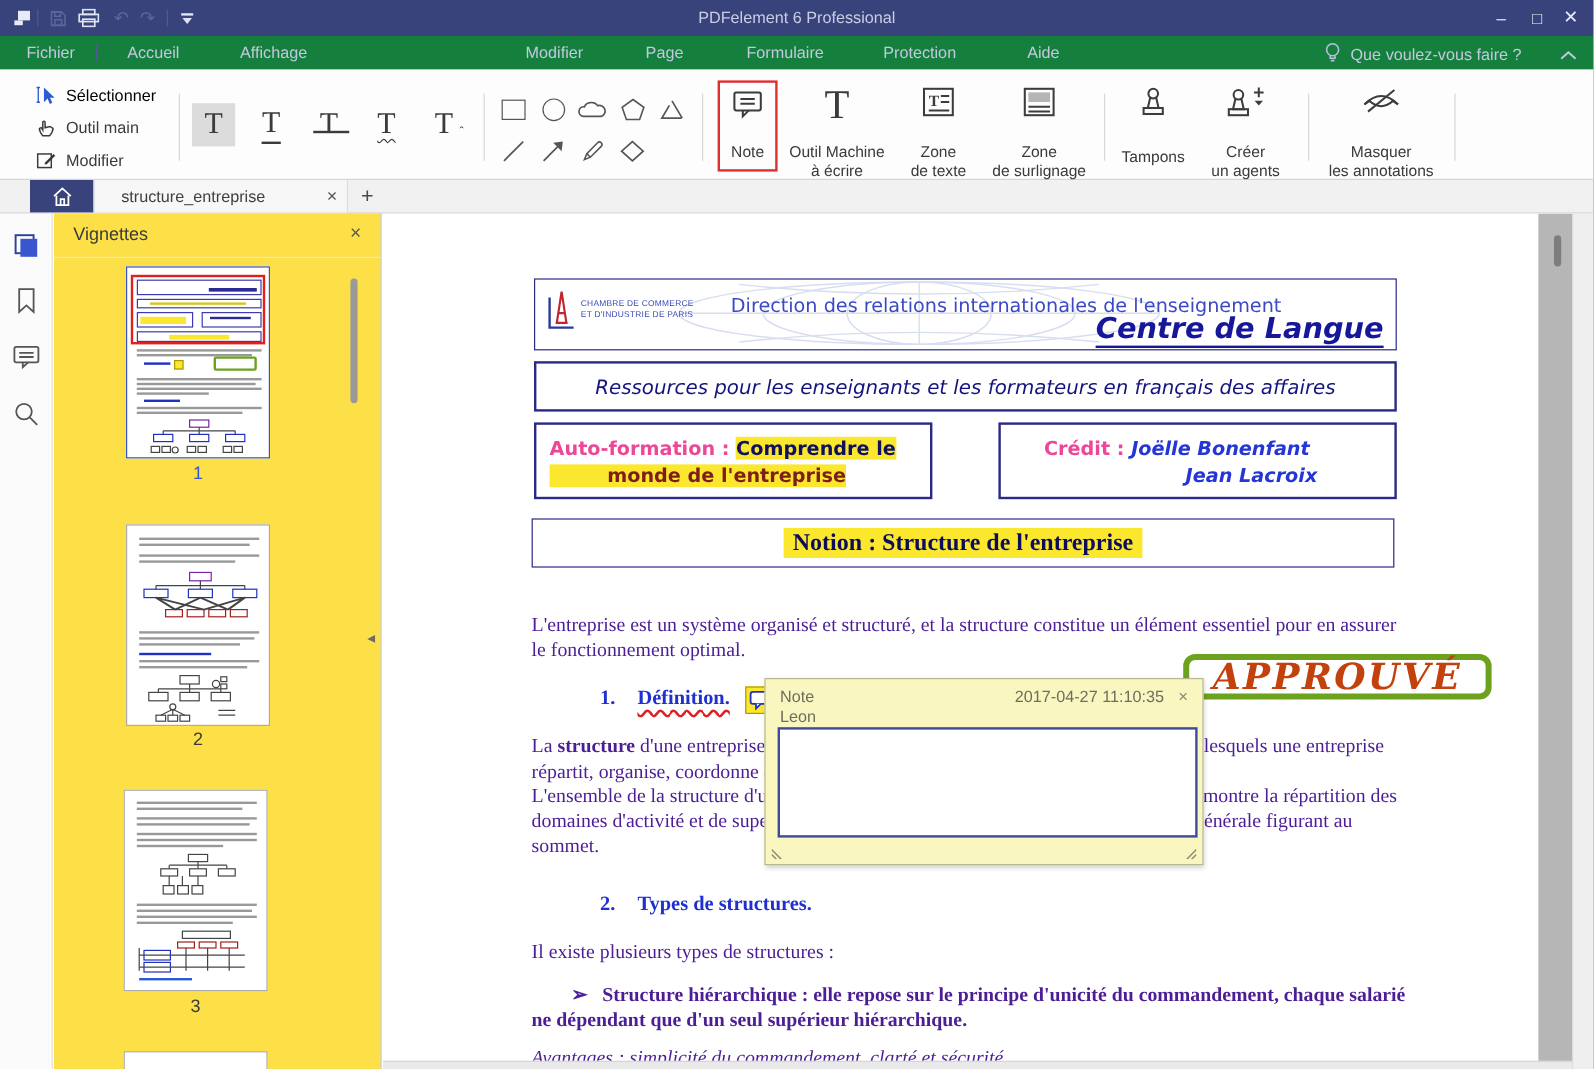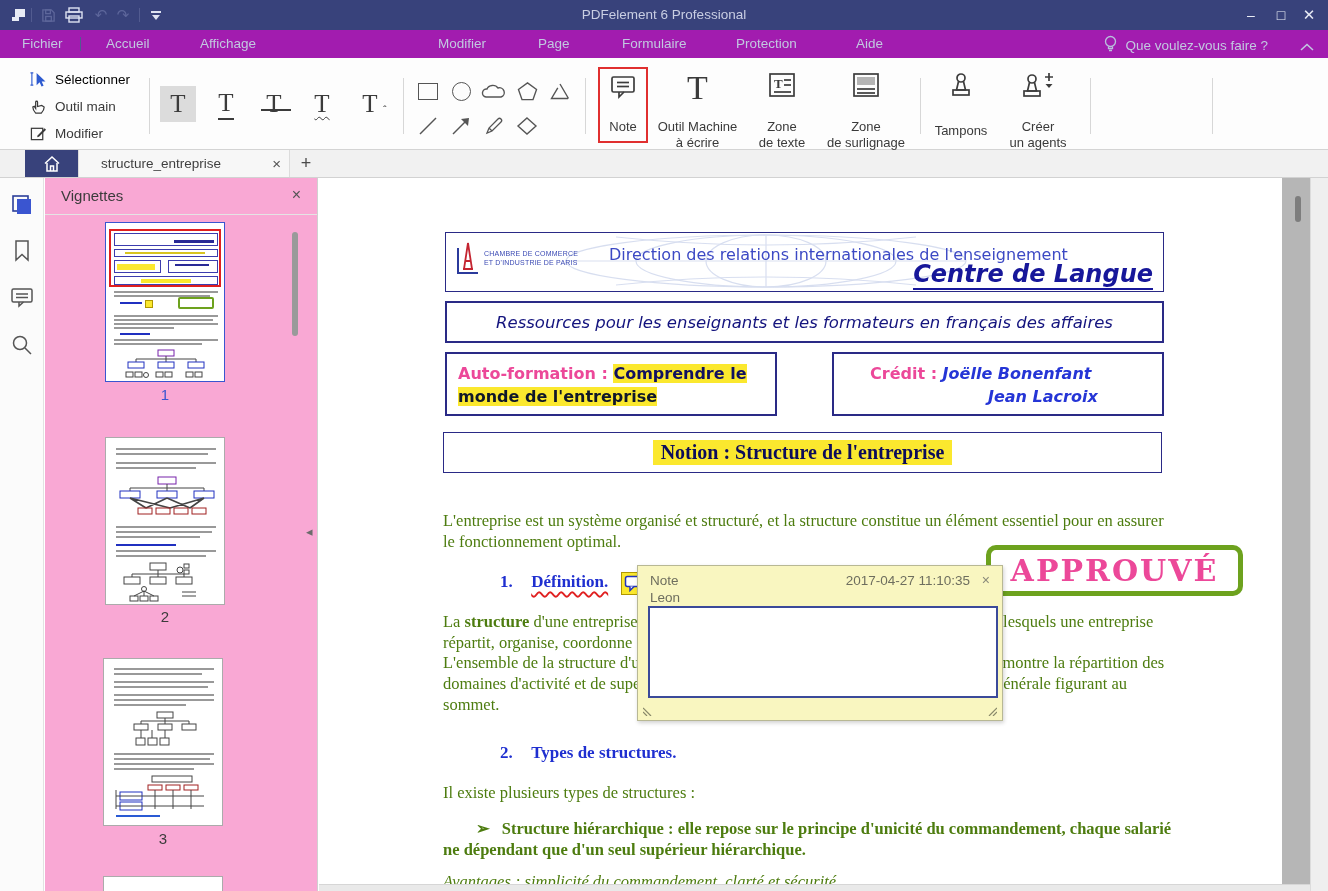--- a/index.html
+++ b/index.html
@@ -6,21 +6,21 @@
   #app{position:relative;width:1328px;height:891px;background:#fff;overflow:hidden;
        font-family:"Liberation Sans",sans-serif;-webkit-font-smoothing:antialiased;}
   
   #titlebar{position:absolute;left:0;top:0;width:1328px;height:30px;background:#38427b;}
   .tbitem{position:absolute;top:0;height:30px;display:flex;align-items:center;justify-content:center;color:#5d669b;}
   .tbsep{position:absolute;top:8px;width:1px;height:14px;background:#525b90;}
   #win-title{position:absolute;left:0;top:0;width:1328px;height:30px;line-height:30px;text-align:center;
              color:#c9cee3;font-size:13.5px;pointer-events:none;}
   .winctl{position:absolute;top:0;width:30px;height:30px;line-height:30px;text-align:center;color:#e8ebf5;font-size:14px;}
   
-  #menubar{position:absolute;left:0;top:30px;width:1328px;height:28px;background:#a21caf;}
+  #menubar{position:absolute;left:0;top:30px;width:1328px;height:28px;background:#15803d;}
   .mtab{position:absolute;top:3px;height:24px;line-height:22px;padding:0 8px;color:#c2c8e0;font-size:13.5px;}
   .mtab.active{outline:1px dotted #cdc27e;outline-offset:-1px;color:#d9dded;}
   .mtab .tri{position:absolute;left:50%;bottom:-1px;margin-left:-6px;width:0;height:0;
              border:6px solid transparent;border-bottom:7px solid #fff;border-top:none;}
   #help-area{position:absolute;right:60px;top:3px;height:24px;display:flex;align-items:center;gap:7px;color:#c2c8e0;font-size:13.5px;}
   #help-chevron{position:absolute;right:14px;top:8px;}
   
   #ribbon{position:absolute;left:0;top:58px;width:1328px;height:92px;background:#fdfdfd;border-bottom:1px solid #d4d4d4;box-sizing:border-box;}
   .rdiv{position:absolute;top:20px;height:56px;width:1px;background:#d7d7d7;}
   .selrow{position:absolute;left:30px;height:22px;display:flex;align-items:center;gap:8px;font-size:13.5px;color:#3a3a3a;}
@@ -46,21 +46,21 @@
   #tabbar{position:absolute;left:0;top:150px;width:1328px;height:28px;background:#f1f1f1;border-bottom:1px solid #d2d2d2;box-sizing:border-box;}
   #home-btn{position:absolute;left:25px;top:0;width:53px;height:27px;background:#38427b;display:flex;align-items:center;justify-content:center;}
   #doc-tab{position:absolute;left:78px;top:0;width:212px;height:27px;background:#f7f7f7;border-left:1px solid #dcdcdc;border-right:1px solid #dcdcdc;box-sizing:border-box;}
   #doc-tab .lbl{position:absolute;left:22px;top:0;line-height:27px;font-size:13.5px;color:#3f3f3f;}
   #tab-close{position:absolute;right:8px;top:0;line-height:27px;font-size:15px;color:#555;}
   #tab-add{position:absolute;left:294px;top:0;width:24px;height:27px;line-height:26px;text-align:center;font-size:18px;color:#4a4a4a;}
   
   #iconbar{position:absolute;left:0;top:178px;width:44px;height:713px;background:#fbfbfb;border-right:1px solid #e2e2e2;box-sizing:border-box;}
   .sbicon{position:absolute;left:9px;width:26px;height:26px;display:flex;align-items:center;justify-content:center;}
   
-  #panel{position:absolute;left:45px;top:178px;width:273px;height:713px;background:#f9a8d4;border-right:1px solid #d0d0d0;box-sizing:border-box;overflow:hidden;}
+  #panel{position:absolute;left:45px;top:178px;width:273px;height:713px;background:#fde047;border-right:1px solid #d0d0d0;box-sizing:border-box;overflow:hidden;}
   #panel-title{position:absolute;left:16px;top:9px;font-size:15px;color:#3b3b3b;}
   #panel-close{position:absolute;right:16px;top:8px;font-size:16px;color:#555;}
   #panel-hr{position:absolute;left:0;top:36px;width:273px;height:1px;background:#e4e4e4;}
   .thumb{position:absolute;background:#fff;box-sizing:border-box;}
   .thumb.sel{border:1px solid #3a55d0;}
   .thumb.norm{border:1px solid #ababab;}
   .pagenum{position:absolute;width:120px;text-align:center;font-size:15px;color:#3b3b3b;}
   .pagenum.sel{color:#3a55d0;}
   .tline{position:absolute;height:2px;background:#999;}
   .mbox{position:absolute;border:1px solid #3c3cae;box-sizing:border-box;}
@@ -74,26 +74,26 @@
   #bottom-strip{position:absolute;left:0;top:706px;width:991px;height:7px;background:#e9e9e9;border-top:1px solid #d6d6d6;box-sizing:border-box;}
   
   .docbox{position:absolute;border:2px solid #2a2a86;box-sizing:border-box;background:#fff;}
   .rounded-font{font-family:"DejaVu Sans",sans-serif;}
   .serif{font-family:"Liberation Serif",serif;}
   #hdr-direction{position:absolute;left:163px;top:12px;font-size:16px;color:#3c49c4;}
   #hdr-centre{position:absolute;right:10px;top:27px;font-size:24px;font-weight:bold;font-style:italic;color:#17179a;border-bottom:2px solid #17179a;}
   .logo-text{position:absolute;left:38px;top:16px;font-size:7px;color:#3b4ab4;line-height:9px;letter-spacing:.2px;}
   .hl{background:#fbe82e;}
   .navy{color:#ec4899;text-align:center;}
-  .docp{position:absolute;font-family:"Liberation Serif",serif;font-size:16.5px;line-height:20.7px;color:#4d7c0f;}
+  .docp{position:absolute;font-family:"Liberation Serif",serif;font-size:16.5px;line-height:20.7px;color:#4c1d95;}
   .bluehead{font-family:"Liberation Serif",serif;font-size:17px;font-weight:bold;color:#1f2fd0;}
   .wavyred{text-decoration:underline;text-decoration-style:wavy;text-decoration-color:#e02020;text-decoration-thickness:1.5px;text-underline-offset:4px;}
-  #stamp{position:absolute;left:667px;top:367px;width:257px;height:51px;border:5px solid #6da21e;border-radius:10px;box-sizing:border-box;
+  #stamp{position:absolute;left:667px;top:367px;width:257px;height:38px;border:5px solid #6da21e;border-radius:10px;box-sizing:border-box;
          display:flex;align-items:center;justify-content:center;z-index:2;
-         font-family:"DejaVu Serif",serif;font-weight:bold;font-size:30px;letter-spacing:2px;color:#ec4899;}
+         font-family:"DejaVu Serif",serif;font-weight:bold;font-style:italic;font-size:30px;letter-spacing:2px;color:#c2410c;}
   #note-popup{position:absolute;left:318px;top:387px;width:366px;height:156px;background:#f9f6c0;border:1px solid #b8b894;box-sizing:border-box;z-index:10;
               box-shadow:1px 2px 4px rgba(0,0,0,.18);}
   #note-popup .hdr{position:absolute;left:12px;top:7px;font-size:13.5px;color:#6e6e5e;}
   #note-popup .author{position:absolute;left:12px;top:24px;font-size:13.5px;color:#6e6e5e;}
   #note-popup .ts{position:absolute;right:32px;top:7px;font-size:13.5px;color:#6e6e5e;text-align:right;}
   #note-popup .cls{position:absolute;right:12px;top:6px;font-size:14px;color:#8a8a7a;}
   #note-ta{position:absolute;left:10px;top:40px;width:342px;height:84px;background:#fff;border:2px solid #3b4a9a;resize:none;outline:none;}
   .grip{position:absolute;bottom:4px;}
   #doc-note-icon{display:inline-block;width:25px;height:23px;background:#fbe82e;border:1px solid #b09700;box-sizing:border-box;
                  vertical-align:-5px;margin-left:8px;text-align:center;}
@@ -336,20 +336,34 @@
           </svg>
       </div>
       <div class="rbtn-label">
           <div>Créer</div>
           <div>un agents</div>
         </div>
     </div>
 
     <div class="rdiv" style="left:1090px;"></div>
 
+    <div class="rbtn" style="left:1095px;width:112px;">
+      <div class="ric">
+        <svg width="36" height="26" viewBox="0 0 36 26" fill="none" stroke="#3c3c3c" stroke-width="1.7">
+            <path d="M4 16 Q18 2 32 16"></path>
+            <path d="M8 13 Q18 22 28 13"></path>
+            <path d="M4 16 Q10 12 8 13 M32 16 Q26 12 28 13"></path>
+            <line x1="7" y1="22" x2="29" y2="4"></line>
+          </svg>
+      </div>
+      <div class="rbtn-label">
+          <div>Masquer</div>
+          <div>les annotations</div>
+        </div>
+    </div>
 
     <div class="rdiv" style="left:1212px;"></div>
   </div>
 
   <div id="tabbar">
     <div id="home-btn">
       <svg width="18" height="17" viewBox="0 0 18 17" fill="none" stroke="#fff" stroke-width="1.5">
           <path d="M2 8.5 L9 2 L16 8.5"></path>
           <path d="M4 8 v8 h10 v-8"></path>
           <path d="M7.5 16 v-5 h3 v5"></path>
@@ -572,21 +586,21 @@
       <div id="hdr-centre" class="rounded-font">Centre de Langue</div>
       <div id="hdr-direction" class="rounded-font">Direction des relations internationales de l'enseignement</div>
     </div>
 
     <div class="docbox" style="left:126px;top:123px;width:719px;height:42px;display:flex;align-items:center;justify-content:center;">
       <span class="rounded-font" style="font-size:16.5px;font-weight:normal;font-style:italic;color:#14147e;">Ressources pour les enseignants et les formateurs en français des affaires</span>
     </div>
 
     <div class="docbox rounded-font" style="left:126px;top:174px;width:332px;height:64px;padding:8px 0 0 11px;font-size:16px;font-weight:bold;line-height:23px;">
       <div><span class="navy">Auto-formation : </span><span class="hl" style="color:#101060;">Comprendre le</span></div>
-      <div><span class="hl" style="color:#0f172a;">monde de l'entreprise</span></div>
+      <div><span class="hl" style="color:#7f1d1d;padding-left:48px;">monde de l'entreprise</span></div>
     </div>
 
     <div class="docbox rounded-font" style="left:513px;top:174px;width:332px;height:64px;padding:8px 0 0 36px;font-size:16px;font-weight:bold;line-height:23px;">
       <div><span class="navy">Crédit : </span><span style="color:#2535d6;font-style:italic;">Joëlle Bonenfant</span></div>
       <div style="padding-left:118px;"><span style="color:#2535d6;font-style:italic;">Jean Lacroix</span></div>
     </div>
 
     <div class="docbox" style="left:124px;top:254px;width:719px;height:41px;border-width:1.5px;display:flex;align-items:center;justify-content:center;">
       <span class="serif hl" style="font-size:20px;font-weight:bold;color:#0c0c5a;padding:1px 8px;">Notion : Structure de l'entreprise</span>
     </div>

